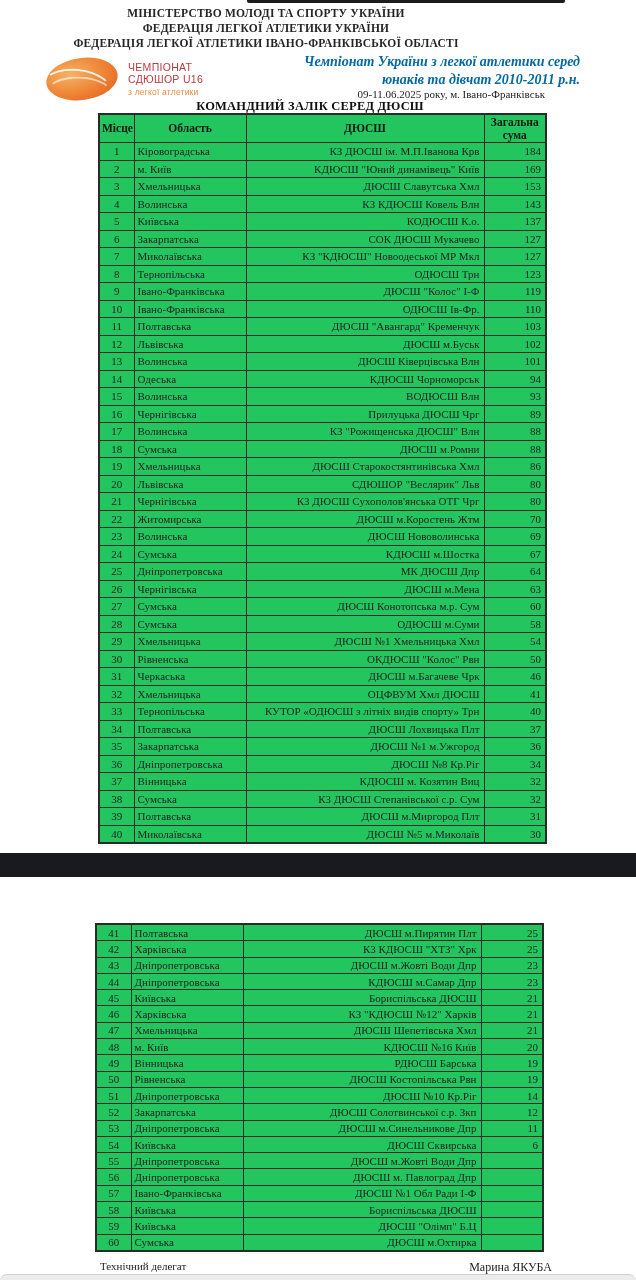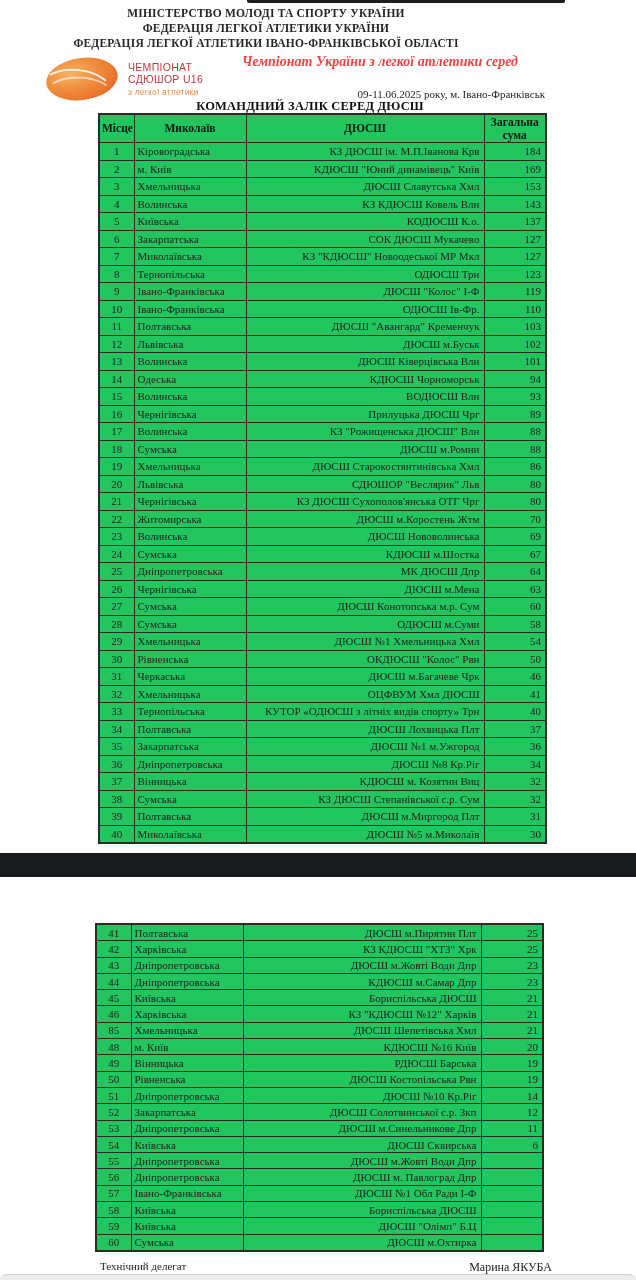--- a/index.html
+++ b/index.html
@@ -19,21 +19,21 @@
   .logo-ellipse{position:absolute;left:2px;top:4px;width:72px;height:42px;border-radius:50%;
     background:radial-gradient(ellipse at 35% 35%, #f6b267 0%, #ef8a3a 45%, #e35a1c 100%);
     transform:rotate(-8deg);overflow:hidden;}
   .logo-ellipse i{position:absolute;display:block;border:2px solid rgba(255,255,255,.85);border-color:rgba(255,255,255,.85) transparent transparent transparent;border-radius:50%;}
   .logo-ellipse i.a1{left:-8px;top:10px;width:70px;height:40px;transform:rotate(14deg);}
   .logo-ellipse i.a2{left:-4px;top:18px;width:66px;height:34px;transform:rotate(10deg);opacity:.7;}
   .logo-text{position:absolute;left:84px;top:7px;font-family:"Liberation Sans", sans-serif;}
   .logo-text .l1,.logo-text .l2{font-size:10.5px;font-weight:normal;color:#bc3a3e;line-height:12px;letter-spacing:.3px;}
   .logo-text .l3{font-size:8.5px;color:#e98a42;line-height:11px;margin-top:2px;letter-spacing:.2px;}
   
-  .title{position:absolute;left:180px;top:53px;width:400px;text-align:center;font-weight:bold;font-style:italic;font-size:14px;line-height:18px;color:#ef4444;}
+  .title{position:absolute;left:180px;top:53px;width:400px;text-align:right;font-weight:bold;font-style:italic;font-size:14px;line-height:18px;color:#0369a1;}
   .dateline{position:absolute;left:245px;top:88px;width:300px;text-align:right;font-size:11px;color:#242424;}
   .section-title{position:absolute;left:0;top:99px;width:620px;text-align:center;font-weight:bold;font-size:12.5px;letter-spacing:.2px;color:#111;}
   
   table.standings{position:absolute;border-collapse:collapse;table-layout:fixed;background:#22c55e;}
   table.standings, table.standings th, table.standings td{border:1px solid #2a2a2a;}
   table.standings{border-width:2px;}
   #table1{left:98px;top:113px;width:447px;}
   #table2{left:95px;top:923px;width:449px;}
   col.c0{width:35px;}col.c1{width:112px;}col.c2{width:238px;}col.c3{width:62px;}
   th{font-size:11.5px;font-weight:bold;text-align:center;padding:1px 2px;line-height:12.5px;color:#151515;}
@@ -69,37 +69,38 @@
     </div>
   <div class="logo-text">
     <div class="l1">ЧЕМПІОНАТ</div>
     <div class="l2">СДЮШОР U16</div>
     <div class="l3">з легкої атлетики</div>
   </div>
 </div>
 
 <div class="title">
   <div>Чемпіонат України з легкої атлетики серед</div>
+  <div>юнаків та дівчат 2010-2011 р.н.</div>
 </div>
 
 <div class="dateline">09-11.06.2025 року, м. Івано-Франківськ</div>
 
 <div class="section-title">КОМАНДНИЙ ЗАЛІК СЕРЕД ДЮСШ</div>
 
 <table class="standings" id="table1">
   <colgroup>
       <col class="c0">
       <col class="c1">
       <col class="c2">
       <col class="c3">
     </colgroup>
   <thead>
     <tr>
       <th>Місце</th>
-      <th>Миколаїв</th>
+      <th>Область</th>
       <th>ДЮСШ</th>
       <th>Загальна сума</th>
     </tr>
   </thead>
   <tbody id="tbody1">
       <tr>
         <td class="c0">1</td>
         <td class="c1">Кіровоградська</td>
         <td class="c2">КЗ ДЮСШ ім. М.П.Іванова Крв</td>
         <td class="c3">184</td>
@@ -381,21 +382,21 @@
         <td class="c2">Бориспільська ДЮСШ</td>
         <td class="c3">21</td>
       </tr>
       <tr>
         <td class="c0">46</td>
         <td class="c1">Харківська</td>
         <td class="c2">КЗ "КДЮСШ №12" Харків</td>
         <td class="c3">21</td>
       </tr>
       <tr>
-        <td class="c0">85</td>
+        <td class="c0">47</td>
         <td class="c1">Хмельницька</td>
         <td class="c2">ДЮСШ Шепетівська Хмл</td>
         <td class="c3">21</td>
       </tr>
       <tr>
         <td class="c0">48</td>
         <td class="c1">м. Київ</td>
         <td class="c2">КДЮСШ №16 Київ</td>
         <td class="c3">20</td>
       </tr>

